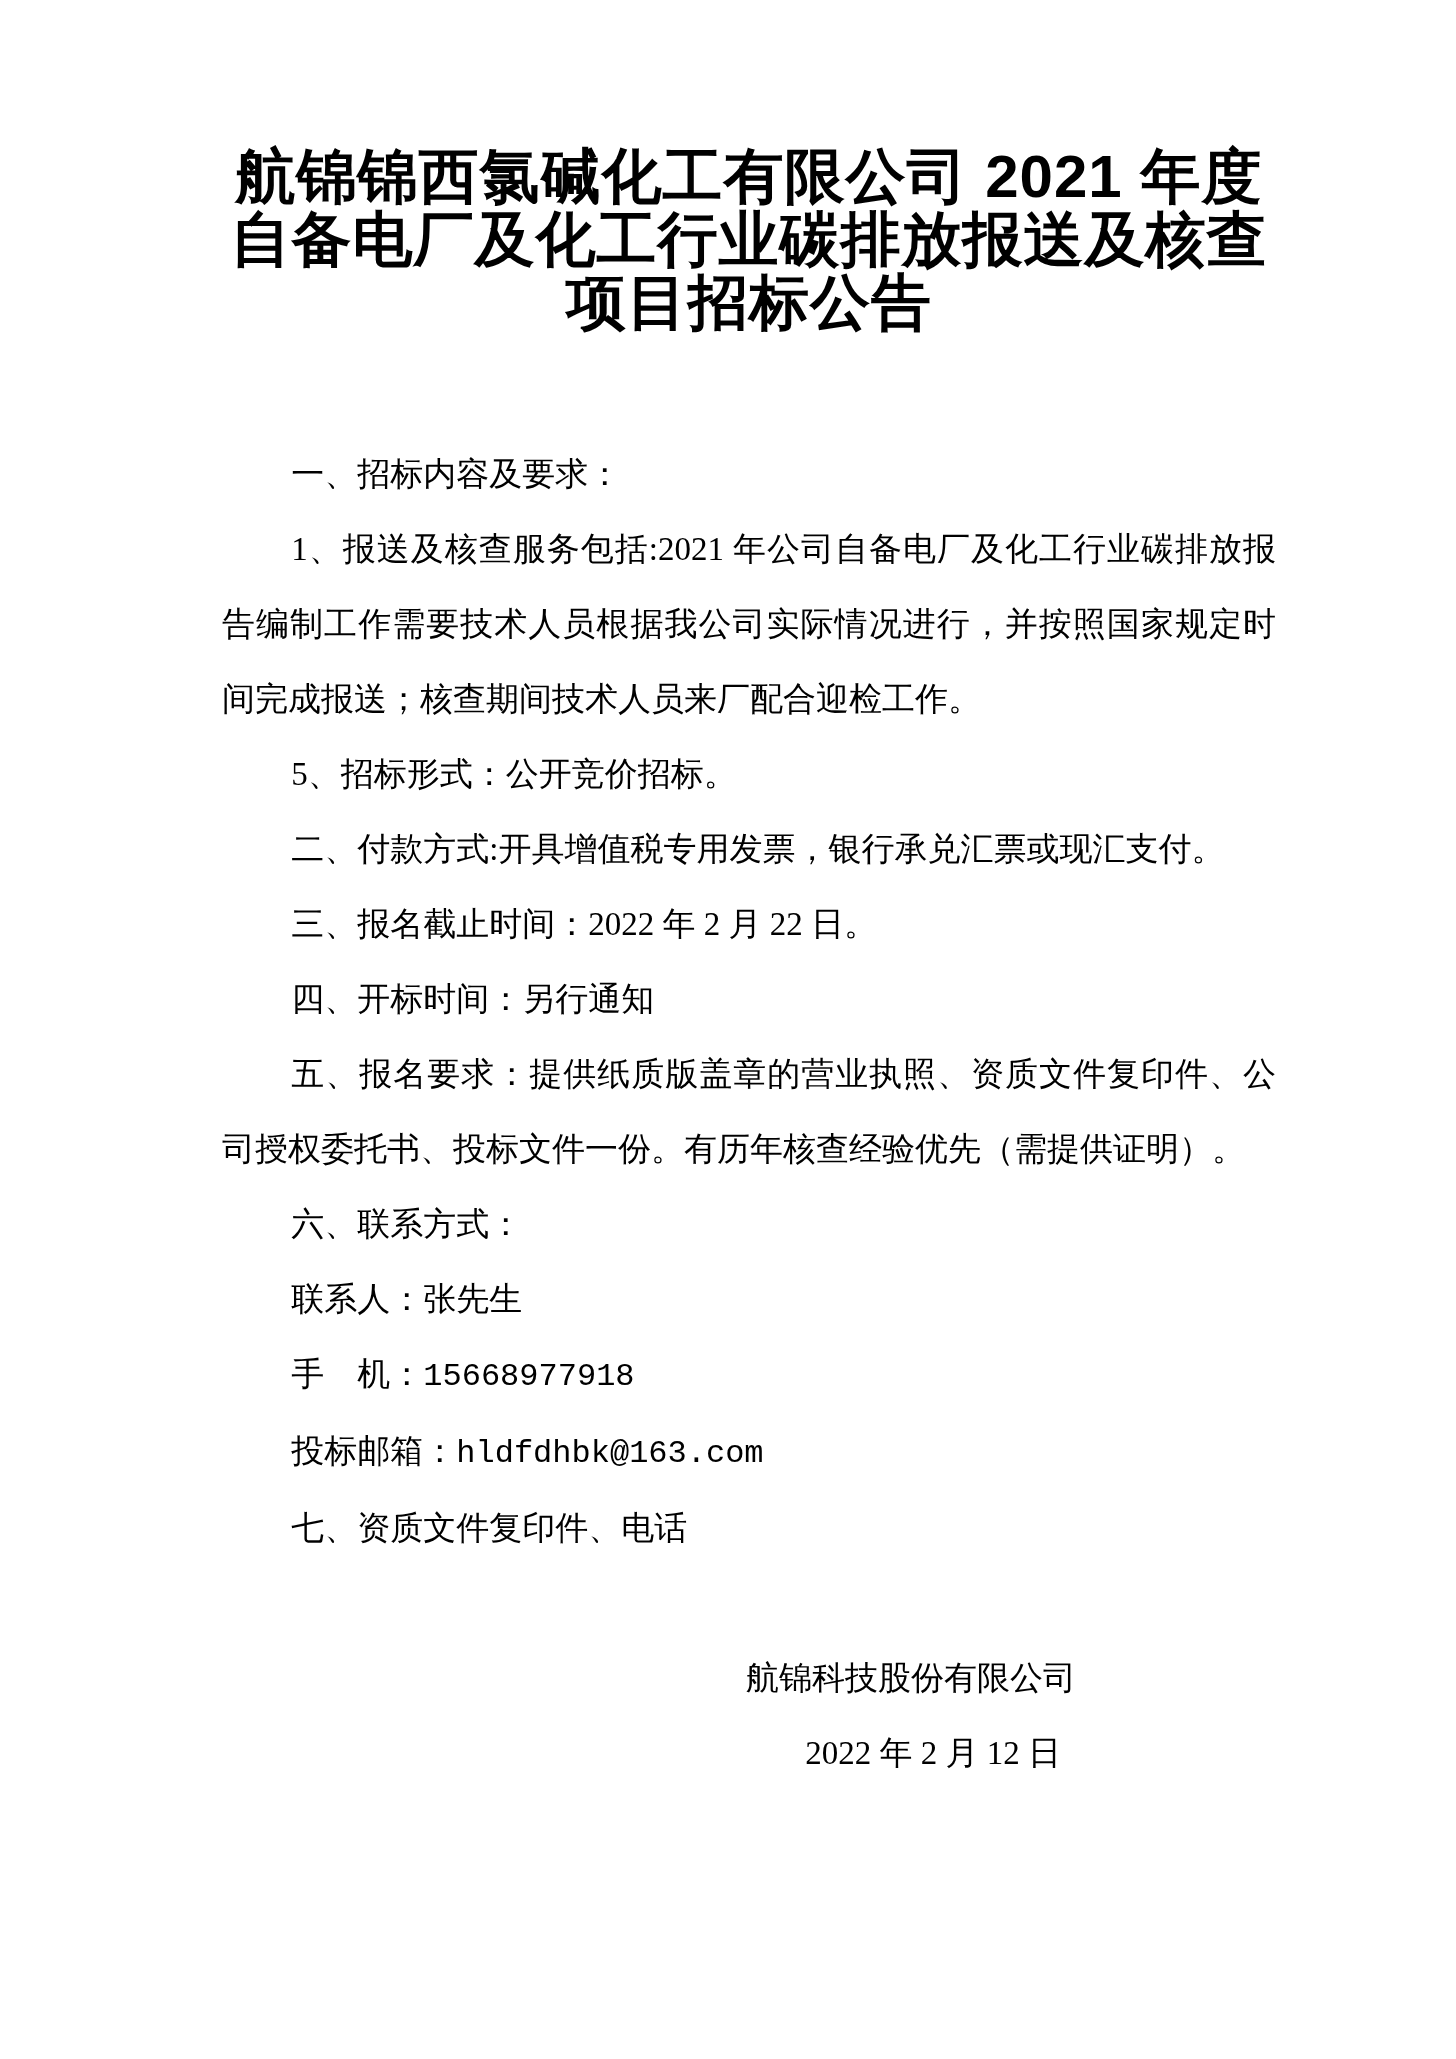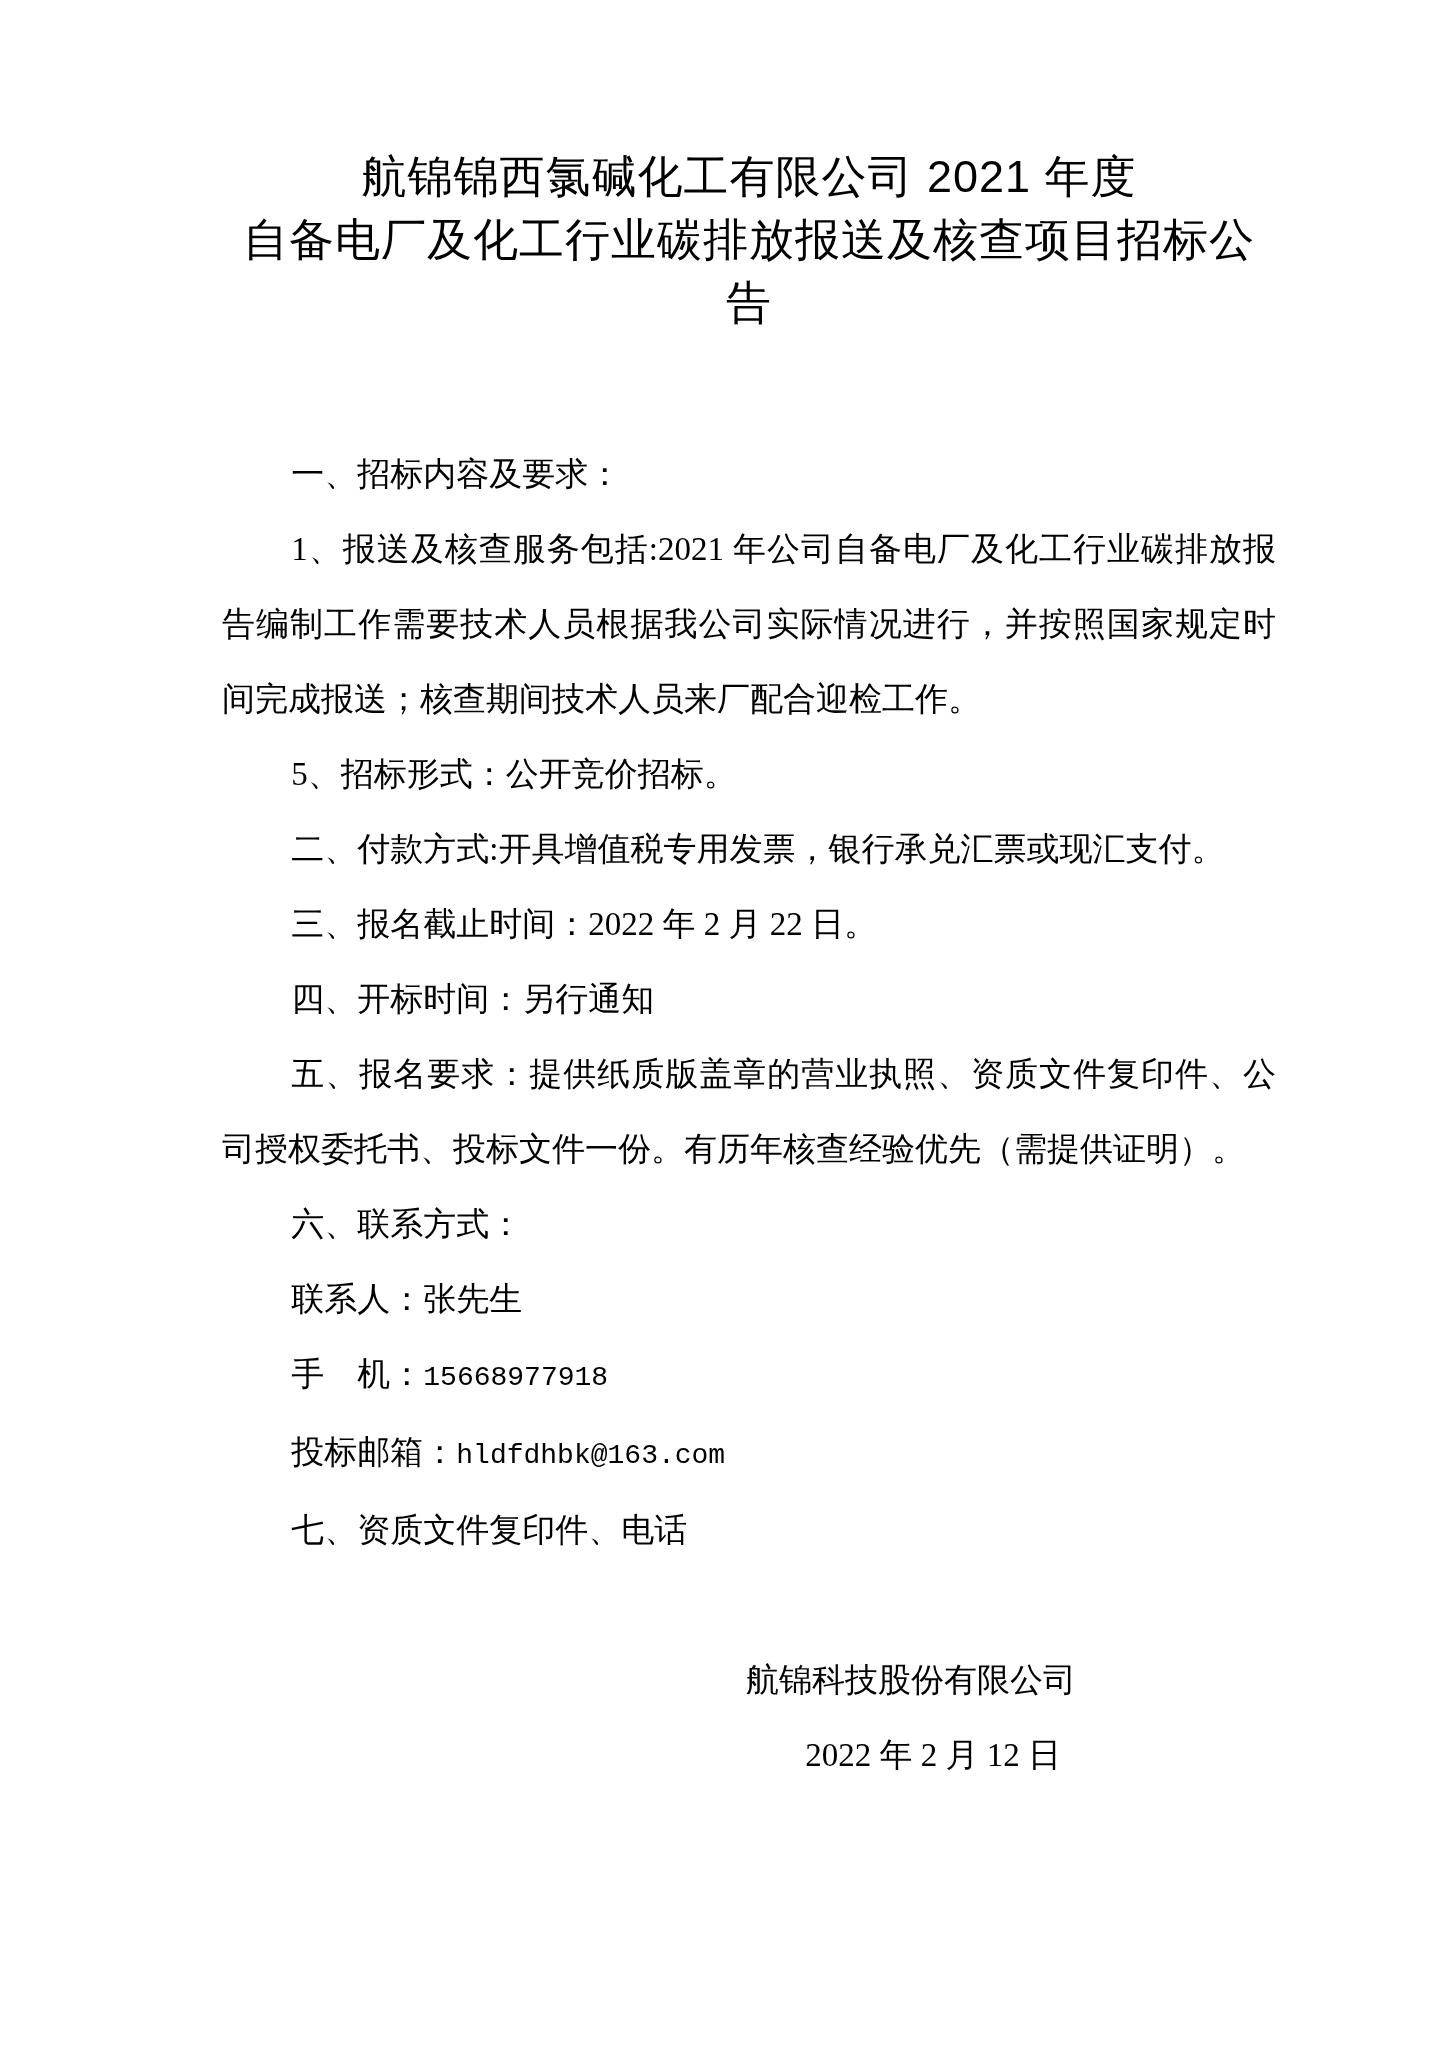--- a/index.html
+++ b/index.html
@@ -12,42 +12,42 @@
     width: 1456px;
     height: 2059px;
     box-sizing: border-box;
     background: #ffffff;
     color: #000000;
     padding: 145px 180px 0 222px;
     overflow: hidden;
   }
   .doc-title {
     font-family: "Liberation Sans", "DejaVu Sans", sans-serif;
-    font-weight: 400;
-    font-size: 45px;
+    font-weight: 700;
+    font-size: 60px;
     line-height: 63px;
     text-align: center;
     letter-spacing: 1px;
   }
   .doc-body {
     margin-top: 103px;
     font-family: "Liberation Serif", "DejaVu Serif", serif;
     font-size: 33px;
     line-height: 75px;
   }
   .para {
     text-align: justify;
     text-justify: inter-ideograph;
   }
   .indent {
     text-indent: 2.1em;
   }
   .latin {
     font-family: "Liberation Mono", "DejaVu Sans Mono", monospace;
-    font-size: 28px;
+    font-size: 32px;
   }
   .sig-company {
     margin-top: 75px;
     text-align: right;
     padding-right: 200px;
   }
   .sig-date {
     text-align: right;
     padding-right: 215px;
   }

